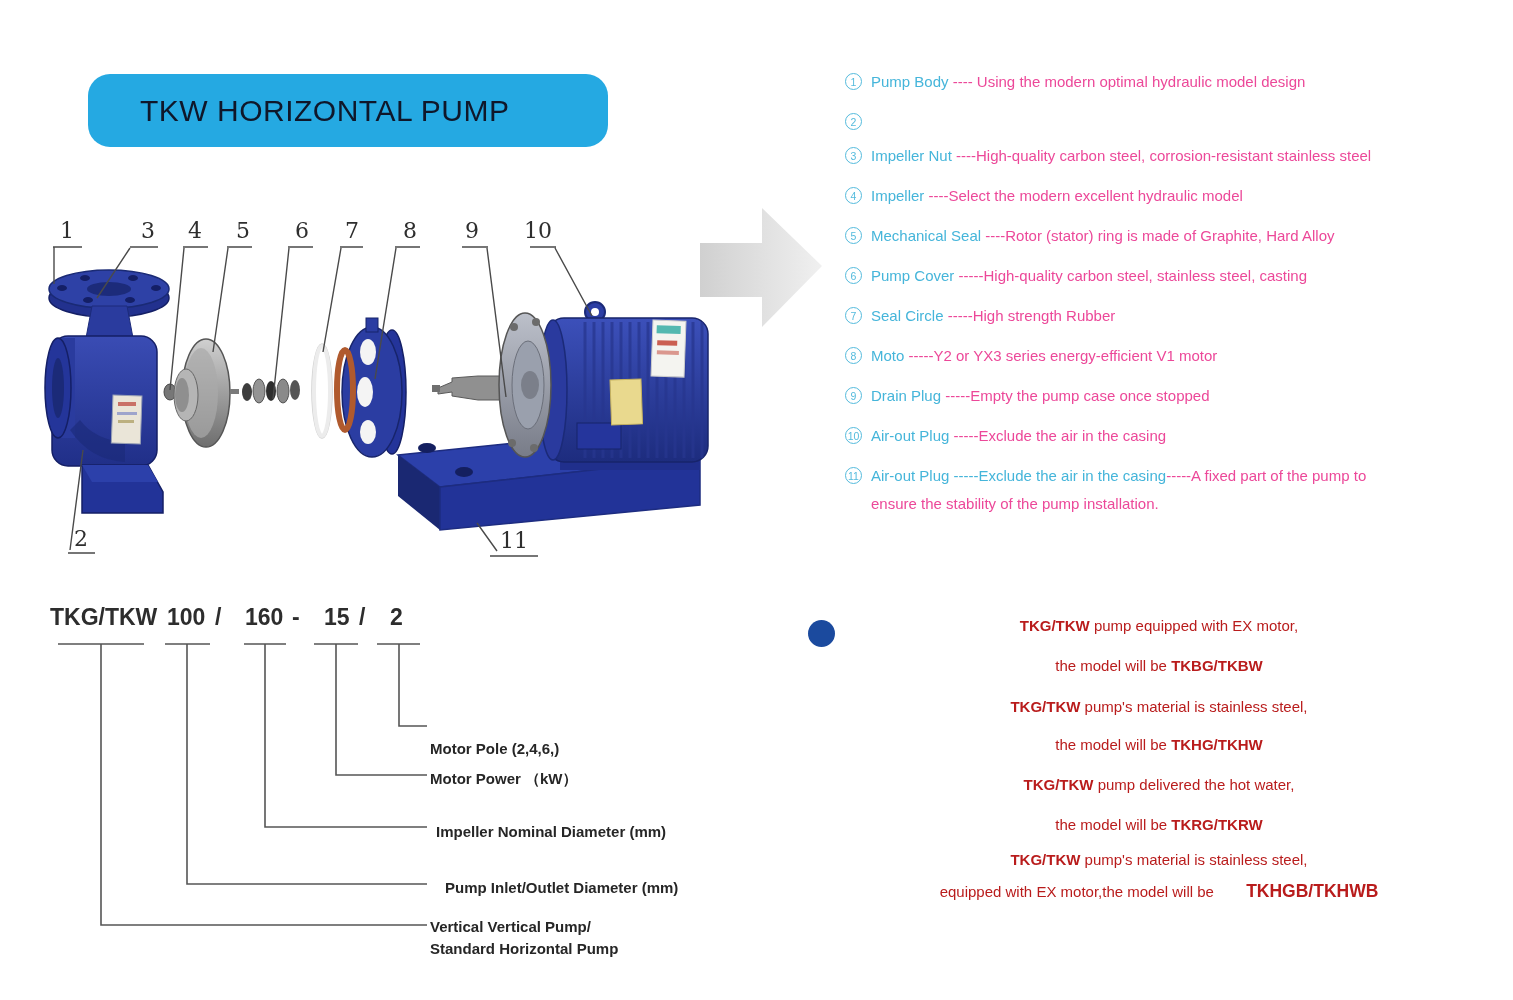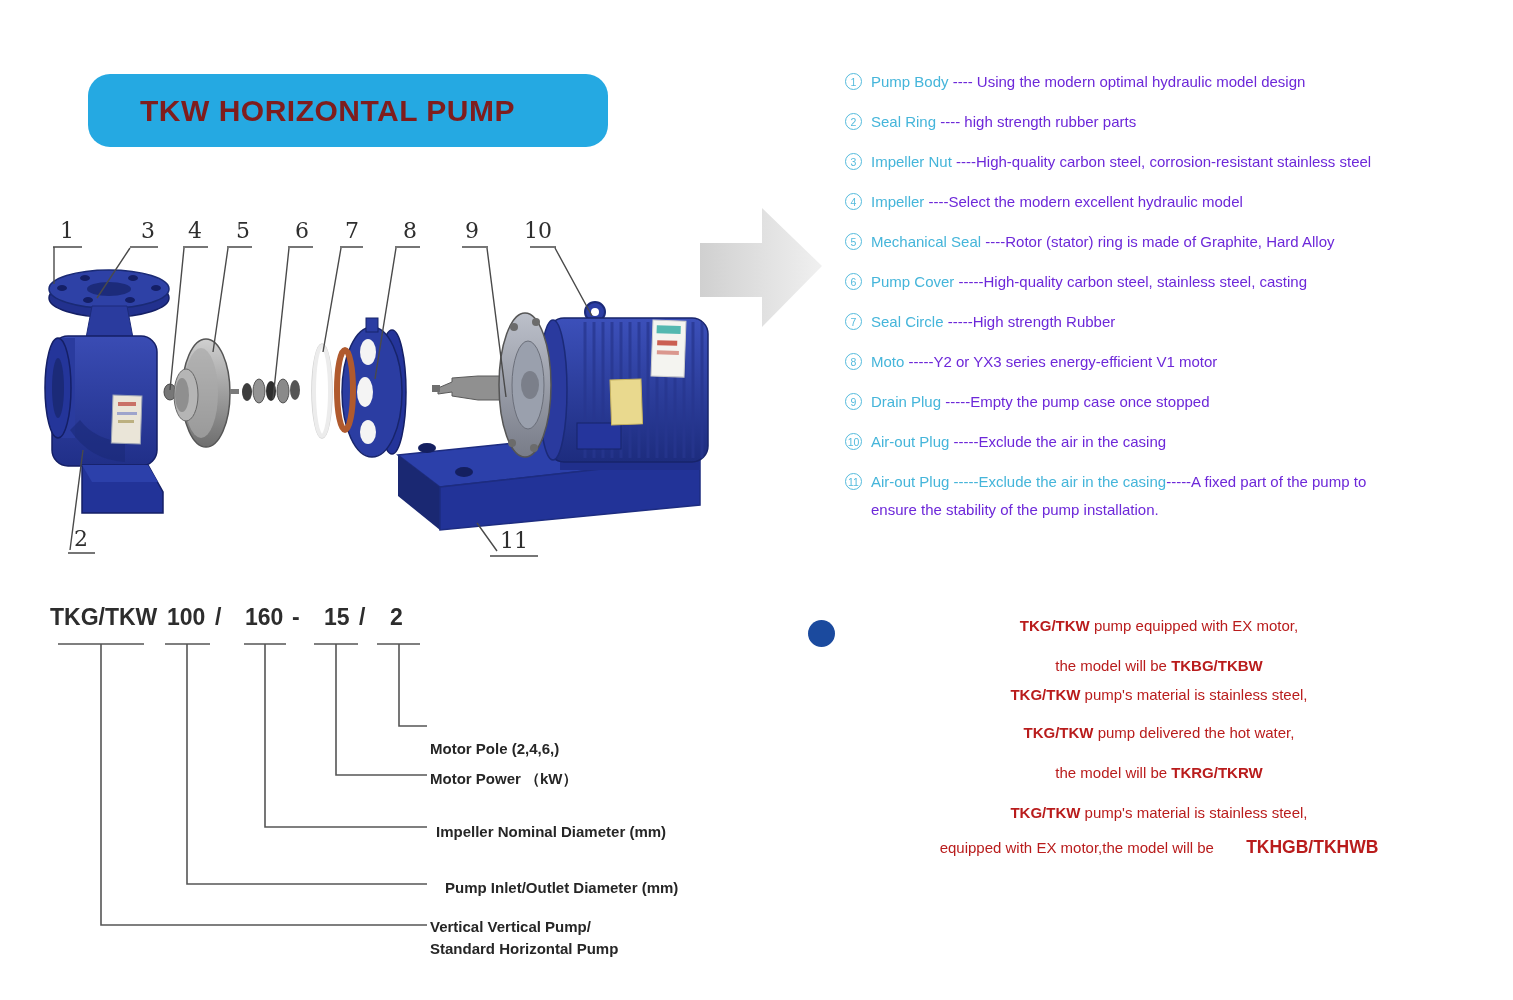--- a/index.html
+++ b/index.html
@@ -3,46 +3,46 @@
 <meta charset="utf-8">
 <style>
   html,body{margin:0;padding:0;background:#ffffff;}
   .page{position:relative;width:1513px;height:1000px;background:#fff;overflow:hidden;
         font-family:"Liberation Sans",sans-serif;color:#333;}
   svg.art{position:absolute;left:0;top:0;pointer-events:none;}
 
   
   .banner{position:absolute;left:88px;top:74px;width:520px;height:73px;border-radius:22px;
           background:#25a9e2;display:flex;align-items:center;}
-  .banner-text{color:#7f1d1d;font-weight:bold;font-size:30px;letter-spacing:.5px;padding-left:52px;
+  .banner-text{color:#0f172a;font-weight:normal;font-size:30px;letter-spacing:.5px;padding-left:52px;
                font-family:"Liberation Sans",sans-serif;}
 
   
   .callout{position:absolute;transform:translate(-50%,-50%);
            font-family:"DejaVu Serif",serif;font-size:22px;color:#2e2e2e;line-height:1;}
 
   
   .parts-list{position:absolute;left:845px;top:68px;width:665px;}
   .part-item{display:flex;align-items:flex-start;margin-bottom:12px;font-size:15px;line-height:28px;}
   .cnum{flex:0 0 26px;margin-top:5px;width:17px;height:17px;border:1px solid #54bbdd;border-radius:50%;
         color:#54bbdd;font-size:10.5px;line-height:17px;text-align:center;box-sizing:border-box;
         flex-basis:17px;margin-right:9px;}
   .ptext{white-space:pre-line;}
   .pname,.pcyan{color:#45b5da;}
-  .pdesc{color:#6d28d9;}
+  .pdesc{color:#ec4899;}
 
   
   .mseg{position:absolute;top:604px;font-size:23px;font-weight:bold;color:#2d2d2d;line-height:26px;}
   .mlabel{position:absolute;left:430px;font-size:15px;font-weight:bold;color:#262626;line-height:22px;}
 
   
   .bullet{position:absolute;left:808px;top:620px;width:27px;height:27px;border-radius:50%;background:#1b4a9e;}
   .variants{position:absolute;left:849px;top:615px;width:620px;}
   .variant-line{font-size:15px;line-height:21px;color:#b91c1c;margin-bottom:19px;text-align:center;}
-  .variant-line:nth-of-type(2){margin-bottom:8px;}
+  .variant-line:nth-of-type(2){margin-bottom:20px;}
   .variant-line:nth-of-type(3){margin-bottom:17px;}
   .variant-line:nth-of-type(6){margin-bottom:14px;}
   .variant-line:nth-of-type(7){margin-bottom:11px;}
   .vb{font-weight:bold;}
   .vbig{font-size:17.5px;margin-left:28px;}
 </style>
 </head>
 <body>
 
 <div class="page">
@@ -221,21 +221,20 @@
       <span class="callout" style="left: 514px; top: 541px;">11</span>
     </div>
 
   <div class="parts-list" id="parts-list">
       <div class="part-item">
         <span class="cnum">1</span>
         <span class="ptext"><span class="pname">Pump Body</span><span class="pdesc"> ---- Using the modern optimal hydraulic model design</span></span>
       </div>
       <div class="part-item">
         <span class="cnum">2</span>
-        <span class="ptext"><span class="pname">Seal Ring</span><span class="pdesc"> ---- high strength rubber parts</span></span>
       </div>
       <div class="part-item">
         <span class="cnum">3</span>
         <span class="ptext"><span class="pname">Impeller Nut</span><span class="pdesc"> ----High-quality carbon steel, corrosion-resistant stainless steel</span></span>
       </div>
       <div class="part-item">
         <span class="cnum">4</span>
         <span class="ptext"><span class="pname">Impeller</span><span class="pdesc"> ----Select the modern excellent hydraulic model</span></span>
       </div>
       <div class="part-item">
@@ -294,19 +293,20 @@
         <div>Vertical Vertical Pump/</div>
         <div>Standard  Horizontal Pump</div>
       </div>
     </div>
 
   <div class="bullet"></div>
   <div class="variants" id="variants">
       <div class="variant-line"><span class="vb">TKG/TKW</span><span> pump equipped with EX motor,</span></div>
       <div class="variant-line"><span>the model will be </span><span class="vb">TKBG/TKBW</span></div>
       <div class="variant-line"><span class="vb">TKG/TKW</span><span> pump's material is stainless steel,</span></div>
+      <div class="variant-line"><span>the model will be </span><span class="vb">TKHG/TKHW</span></div>
       <div class="variant-line"><span class="vb">TKG/TKW</span><span> pump delivered the hot water,</span></div>
       <div class="variant-line"><span>the model will be </span><span class="vb">TKRG/TKRW</span></div>
       <div class="variant-line"><span class="vb">TKG/TKW</span><span> pump's material is stainless steel,</span></div>
       <div class="variant-line"><span>equipped with EX motor,the model will be </span><span class="vb vbig">TKHGB/TKHWB</span></div>
     </div>
 
 </div>
 
 </body></html>

